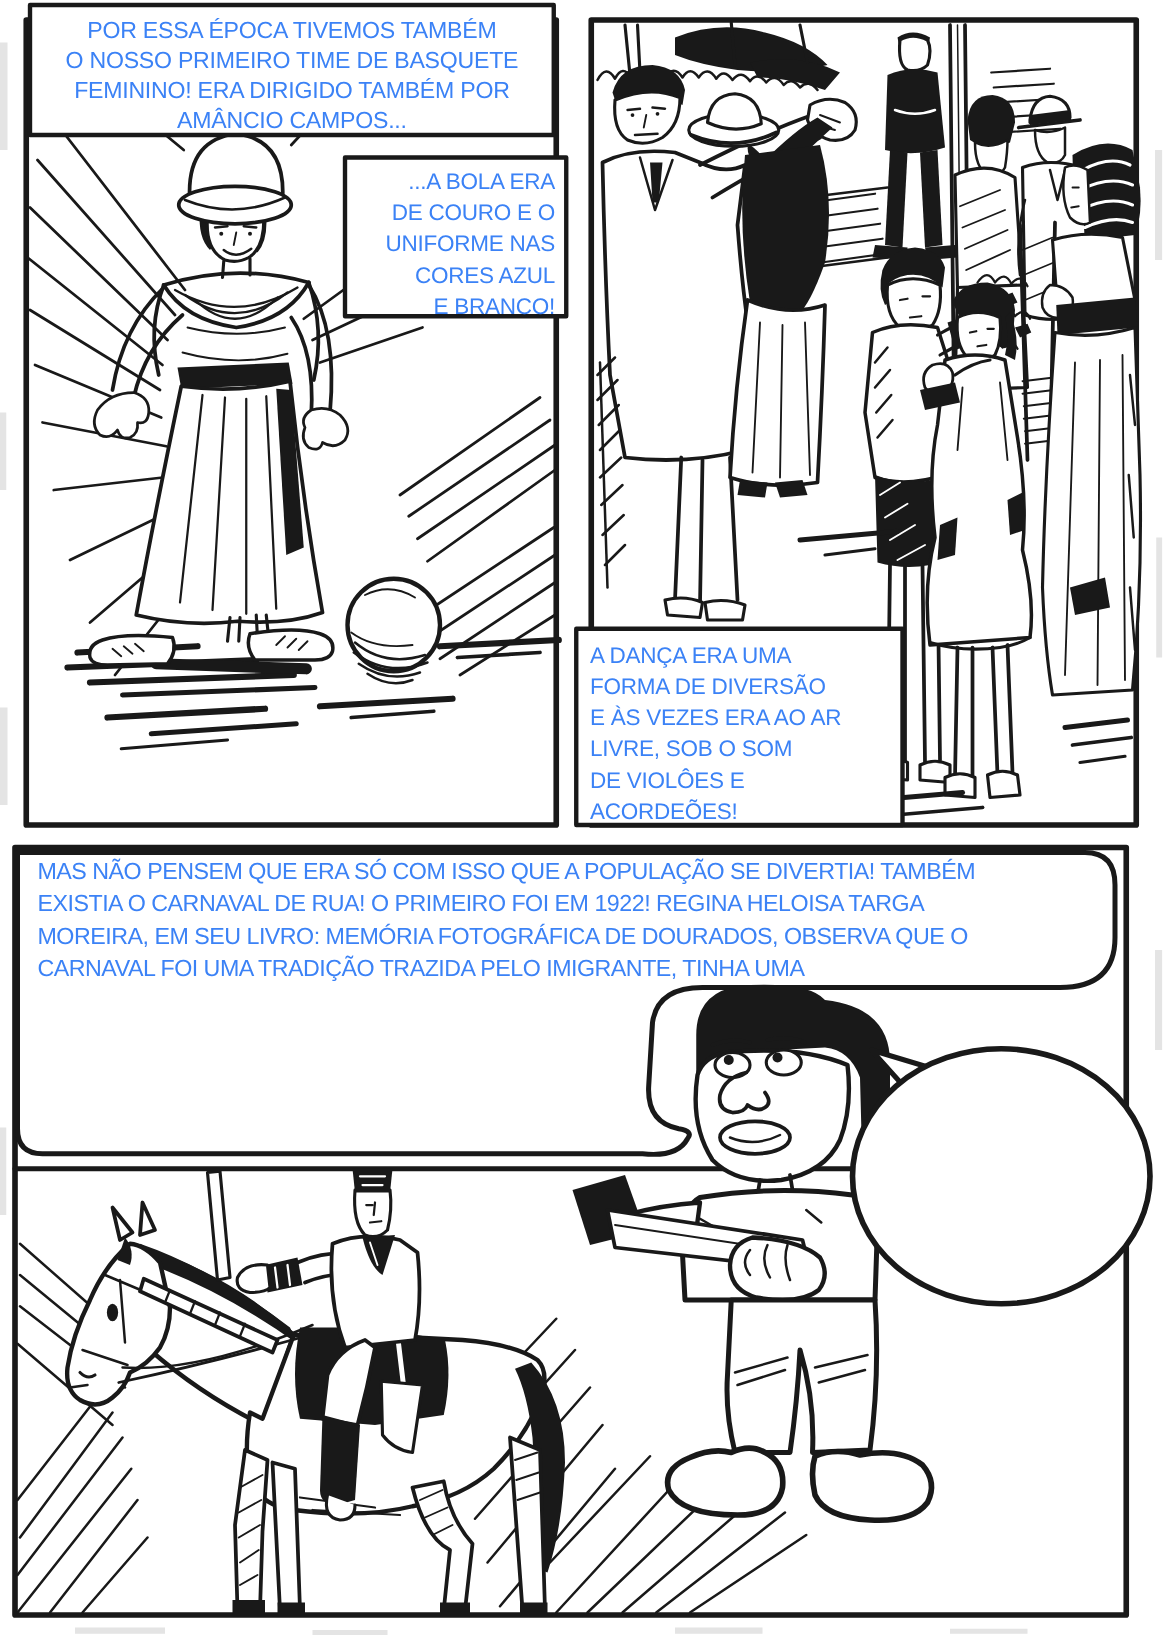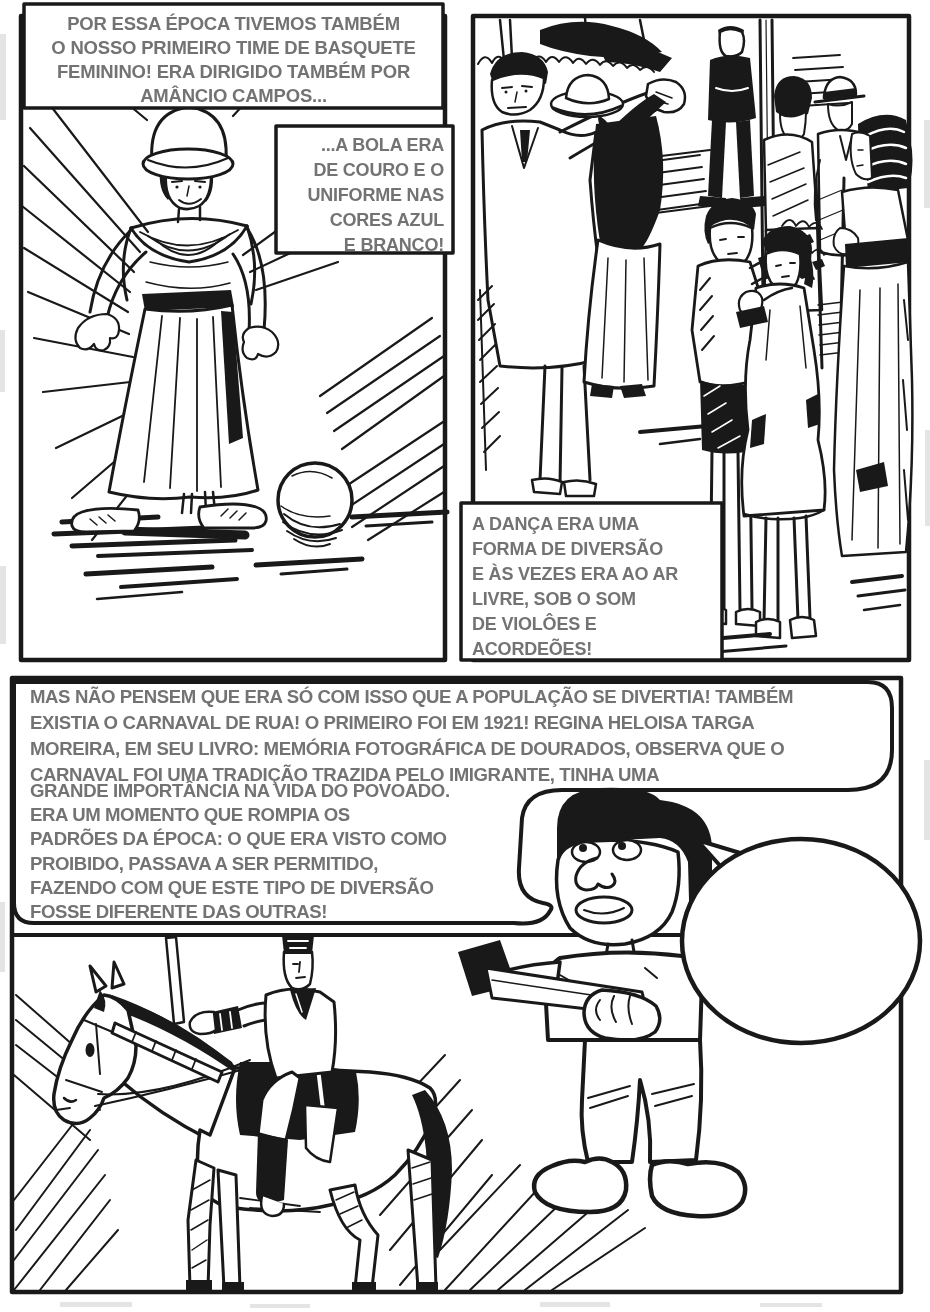--- a/index.html
+++ b/index.html
@@ -3,21 +3,21 @@
 <meta charset="utf-8">
 <style>
   html,body{margin:0;padding:0;background:#ffffff;}
   .page{position:relative;width:930px;height:1312px;background:#fff;overflow:hidden;
         font-family:"Liberation Sans", sans-serif;color:#191919;}
   svg{position:absolute;left:0;top:0;}
   .ln{stroke:#191919;fill:none;stroke-linecap:round;stroke-linejoin:round;}
   .wh{fill:#ffffff;stroke:#191919;stroke-linecap:round;stroke-linejoin:round;}
   .ink{fill:#191919;stroke:none;}
   .wln{stroke:#ffffff;fill:none;stroke-linecap:round;}
-  .cap{position:absolute;white-space:pre-line;font-weight:bold;color:#737373;z-index:5;}
+  .cap{position:absolute;white-space:pre-line;font-weight:normal;color:#3b82f6;z-index:5;}
   #cap1{left:24px;top:4px;width:419px;height:104px;text-align:center;
         font-size:18.5px;line-height:24px;padding-top:8px;box-sizing:border-box;letter-spacing:-0.2px;}
   #cap2{left:276px;top:126px;width:177px;height:127px;text-align:right;
         font-size:18px;line-height:25px;padding:7px 9px 0 0;box-sizing:border-box;letter-spacing:-0.2px;}
   #cap3{left:461px;top:503px;width:261px;height:157px;text-align:left;
         font-size:18px;line-height:25px;padding:9px 0 0 11px;box-sizing:border-box;letter-spacing:-0.2px;}
   #cap4w{left:30px;top:684px;width:848px;font-size:18.6px;line-height:26px;letter-spacing:-0.4px;}
   #cap4n{left:30px;top:779px;width:482px;font-size:18.6px;line-height:24.2px;letter-spacing:-0.4px;}
   #bubbletext{left:688px;top:857px;width:226px;text-align:center;
         font-size:16.4px;line-height:22.6px;letter-spacing:-0.3px;}
@@ -423,22 +423,16 @@
 E ÀS VEZES ERA AO AR
 LIVRE, SOB O SOM
 DE VIOLÔES E
 ACORDEÕES!</div>
   <div id="cap2" class="cap">...A BOLA ERA
 DE COURO E O
 UNIFORME NAS
 CORES AZUL
 E BRANCO!</div>
   <div id="cap4w" class="cap">MAS NÃO PENSEM QUE ERA SÓ COM ISSO QUE A POPULAÇÃO SE DIVERTIA! TAMBÉM
-EXISTIA O CARNAVAL DE RUA! O PRIMEIRO FOI EM 1921! REGINA HELOISA TARGA
+EXISTIA O CARNAVAL DE RUA! O PRIMEIRO FOI EM 1922! REGINA HELOISA TARGA
 MOREIRA, EM SEU LIVRO: MEMÓRIA FOTOGRÁFICA DE DOURADOS, OBSERVA QUE O
 CARNAVAL FOI UMA TRADIÇÃO TRAZIDA PELO IMIGRANTE, TINHA UMA</div>
-  <div id="cap4n" class="cap">GRANDE IMPORTÂNCIA NA VIDA DO POVOADO.
-ERA UM MOMENTO QUE ROMPIA OS
-PADRÕES DA ÉPOCA: O QUE ERA VISTO COMO
-PROIBIDO, PASSAVA A SER PERMITIDO,
-FAZENDO COM QUE ESTE TIPO DE DIVERSÃO
-FOSSE DIFERENTE DAS OUTRAS!</div>
 </div>
 
 </body></html>

